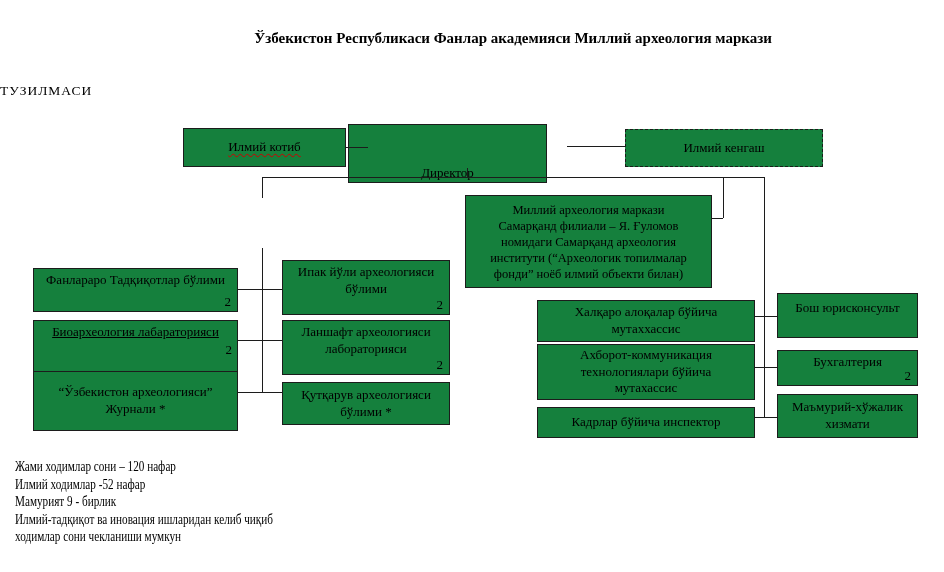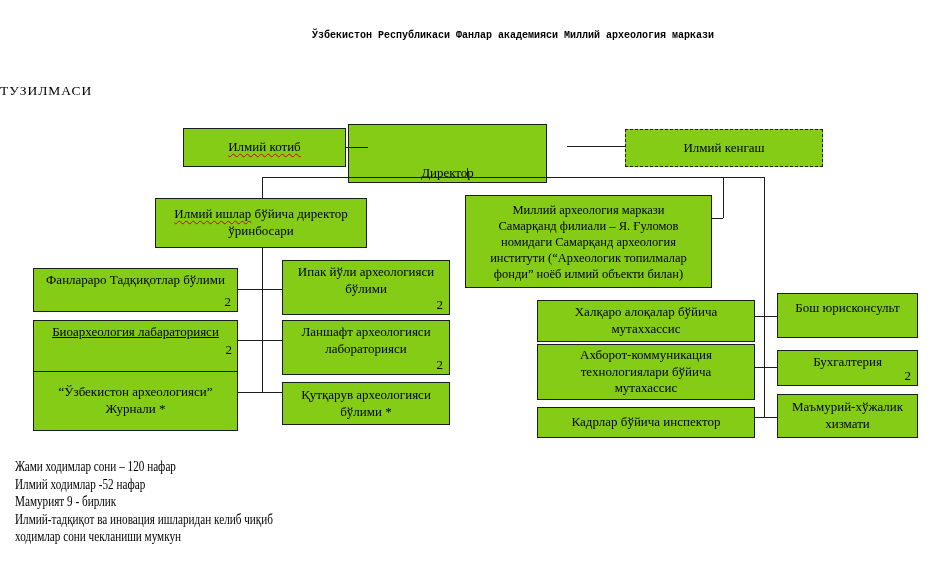--- a/index.html
+++ b/index.html
@@ -3,28 +3,28 @@
 <meta charset="utf-8">
 <style>
   html,body { margin:0; padding:0; background:#ffffff; }
   .canvas {
     position:relative; width:944px; height:572px; background:#ffffff;
     font-family:"Liberation Serif","DejaVu Serif",serif; color:#000;
     overflow:hidden;
   }
   .title {
     position:absolute; left:82px; top:30px; width:862px;
-    text-align:center; font-weight:bold; font-size:10px;font-family:Liberation Mono, monospace;
+    text-align:center; font-weight:bold; font-size:15px;
   }
   .subtitle {
     position:absolute; left:0; top:83px; width:944px;
     font-size:13.5px; letter-spacing:1px;
   }
   .box {
-    position:absolute; border:1px solid #1c1c1c; background:#84cc16;
+    position:absolute; border:1px solid #1c1c1c; background:#15803d;
     display:flex; align-items:center; justify-content:center;
     text-align:center; font-size:13px; line-height:1.28;
     box-sizing:border-box; padding:0 4px;
   }
   .box .lbl { white-space:pre-line; }
   .box.dashed { border:1px dashed #1c1c1c; }
   .box.top-align { align-items:flex-start; padding-top:3px; }
   .wavy {
     text-decoration-line:underline; text-decoration-style:wavy;
     text-decoration-color:#d00000; text-decoration-thickness:1px;
@@ -85,23 +85,20 @@
   <div class="box" id="b-kotib">
     <span class="lbl wavy">Илмий котиб</span>
   </div>
   <div class="box" id="b-direktor">
     <span class="lbl">Директор</span>
   </div>
   <div class="box dashed" id="b-kengash">
     <span class="lbl">Илмий кенгаш</span>
   </div>
 
-  <div class="box" id="b-deputy">
-    <span class="lbl"><span class="wavy">Илмий ишлар</span><span> бўйича директор ўринбосари</span></span>
-  </div>
   <div class="box" id="b-samarkand">
     <span class="lbl">Миллий археология маркази
 Самарқанд филиали – Я. Ғуломов
 номидаги Самарқанд археология
 институти (“Археологик топилмалар
 фонди” ноёб илмий объекти билан)</span>
   </div>
 
   <div class="box top-align" id="b-fanlararo">
     <span class="lbl">Фанлараро Тадқиқотлар бўлими</span>

